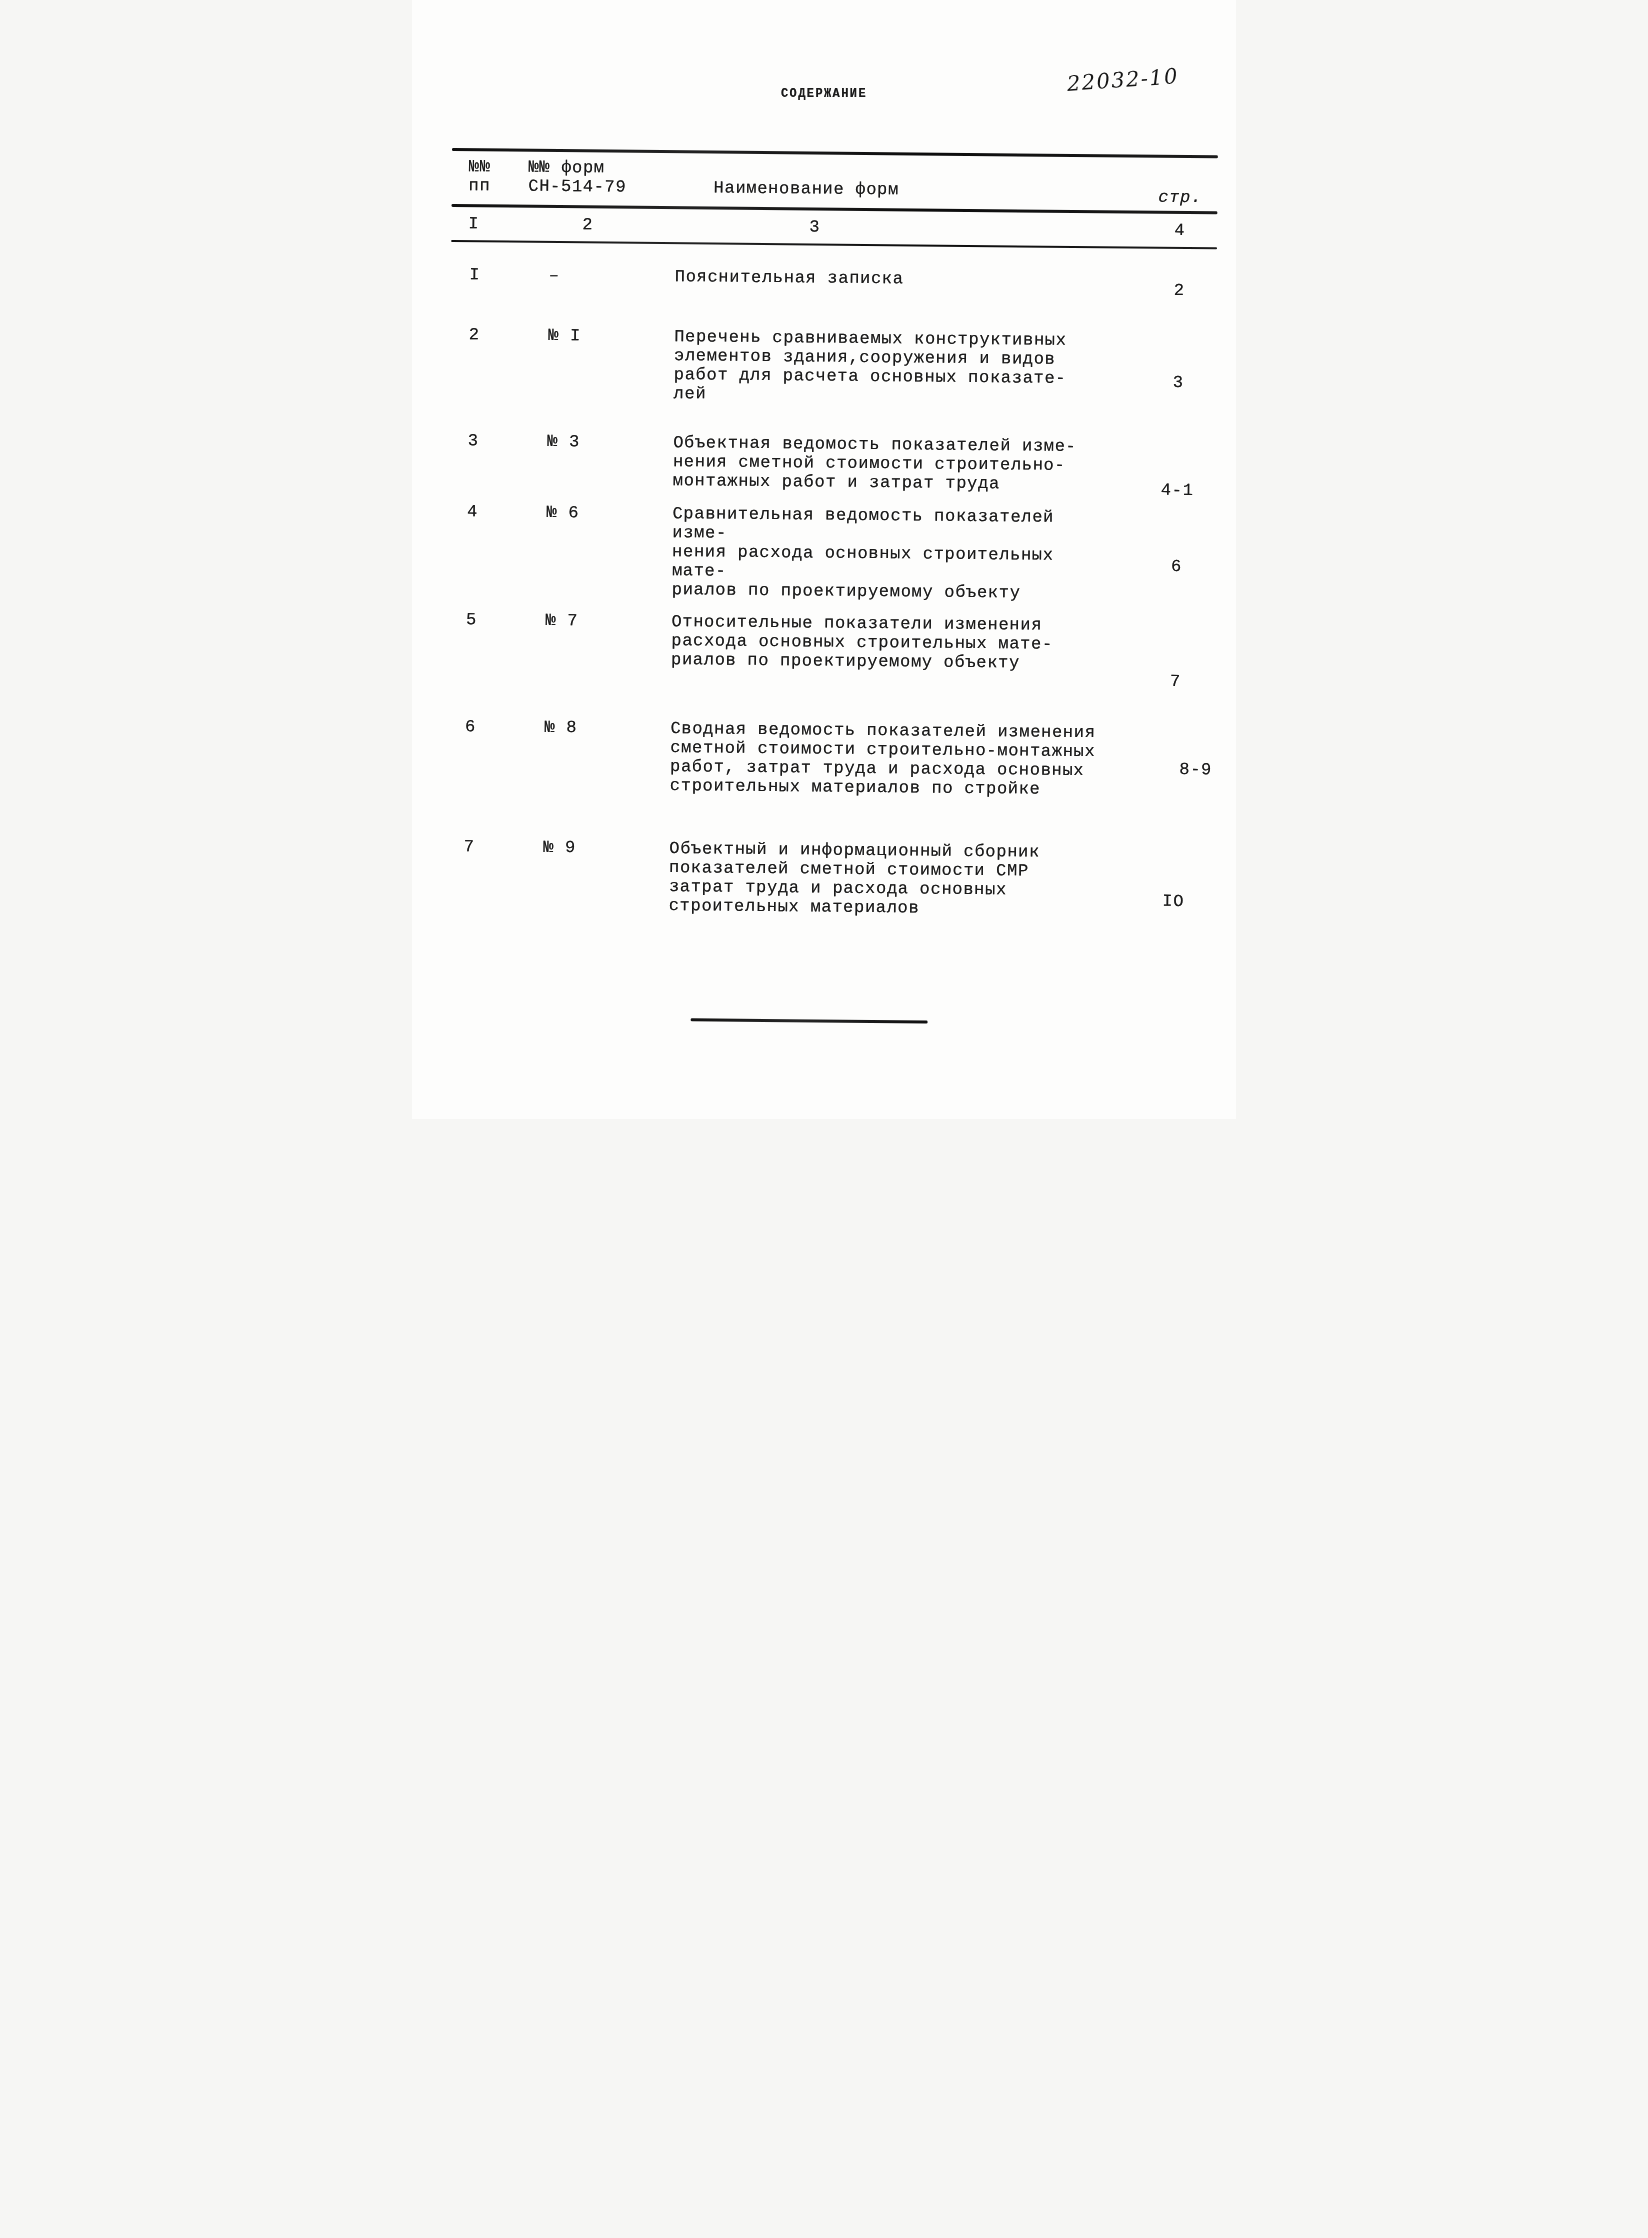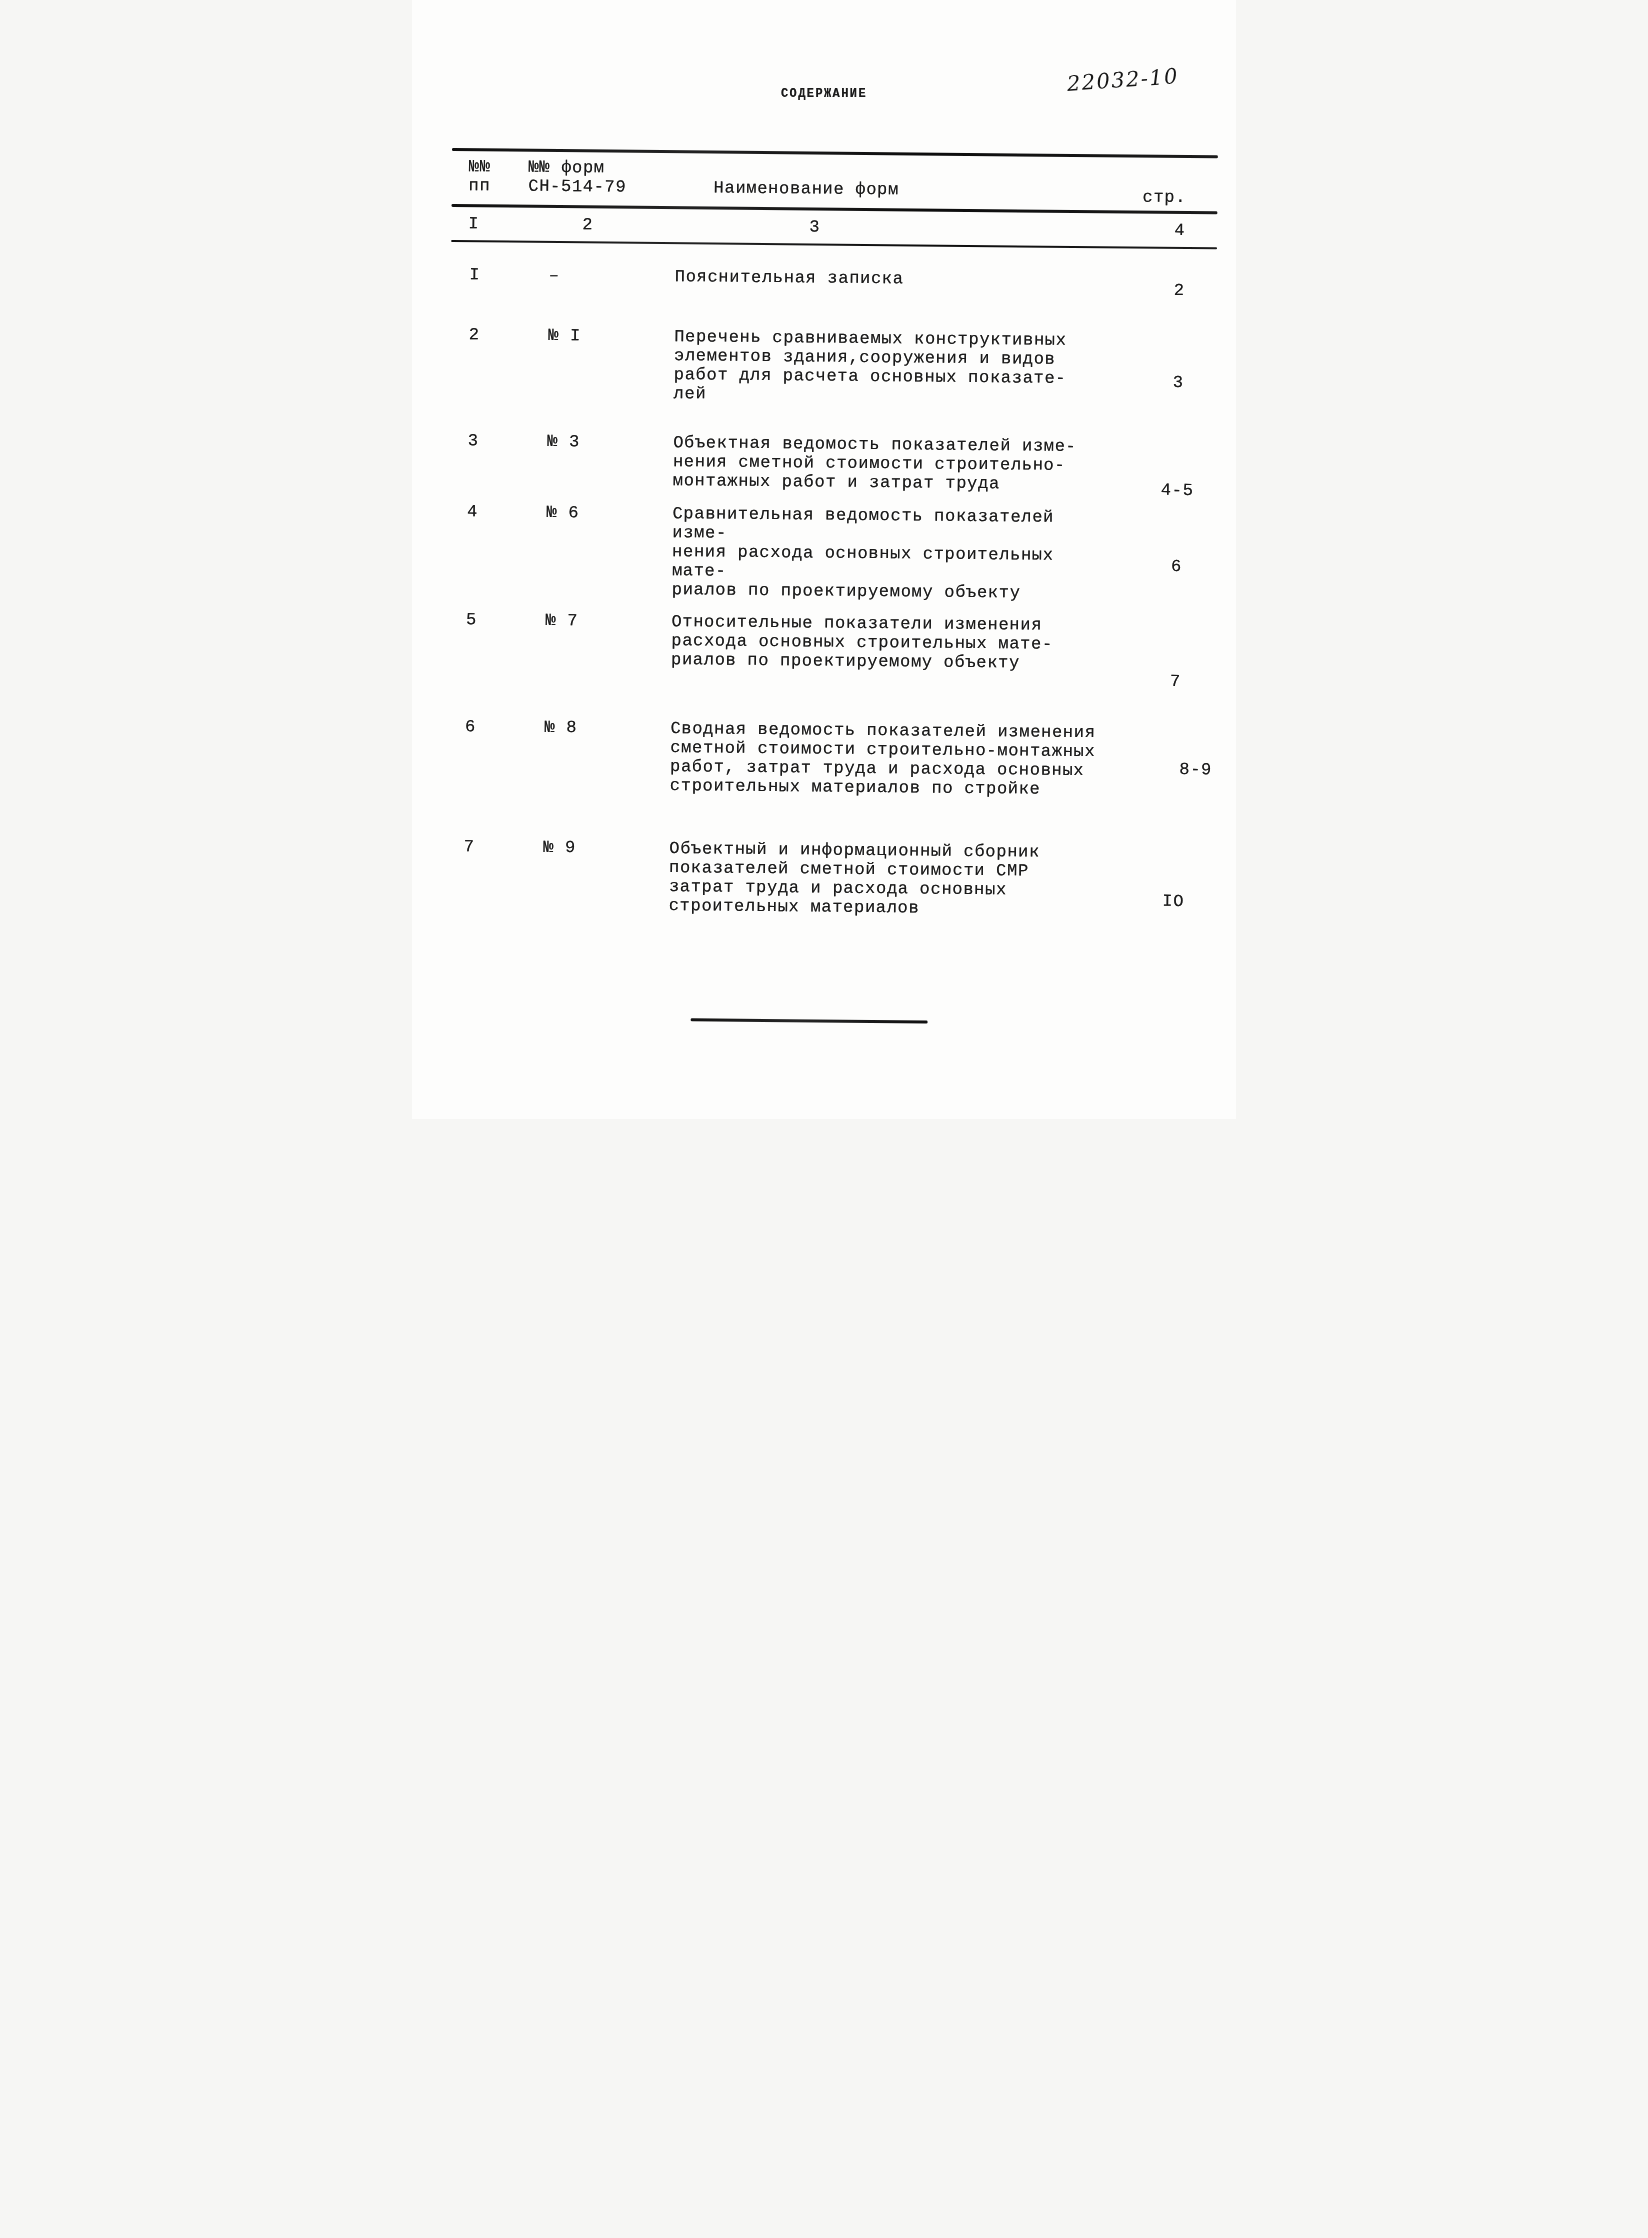--- a/index.html
+++ b/index.html
@@ -35,21 +35,21 @@
   .thead,.colnums,.row{
     display:grid;
     grid-template-columns:71px 146px 447px 102px;
     font-size:17px;line-height:19px;letter-spacing:0.7px;
   }
   .thead{padding-top:6.4px;padding-bottom:4.3px;}
   .thead span{display:block;}
   .h1{padding-left:17px;}
   .h2{padding-left:5.7px;}
   .h3{padding-left:45px;padding-top:19px;}
-  .h4{text-align:left;padding-left:27px;padding-top:24px;}
+  .h4{text-align:center;padding-left:27px;padding-top:24px;font-style:italic;}
   .colnums{padding-top:7px;padding-bottom:6.4px;}
   .n1{padding-left:17px;}
   .n2{padding-left:60px;}
   .n3{padding-left:141px;}
   .n4{text-align:center;padding-left:27px;}
   .row .c1{padding-left:18.5px;}
   .row .c2{padding-left:27px;}
   .row .c3{padding-left:7px;white-space:pre-line;}
   .row .c4{text-align:center;padding-left:27px;}
   .r1{margin-top:23px;}  .r1 .c4{padding-top:8.5px;}
@@ -117,21 +117,21 @@
 лей</div>
       <div class="c4">3</div>
     </div>
 
     <div class="row r3">
       <div class="c1">3</div>
       <div class="c2">№ 3</div>
       <div class="c3">Объектная ведомость показателей изме-
 нения сметной стоимости строительно-
 монтажных работ и затрат труда</div>
-      <div class="c4">4-5</div>
+      <div class="c4">4-1</div>
     </div>
 
     <div class="row r4">
       <div class="c1">4</div>
       <div class="c2">№ 6</div>
       <div class="c3">Сравнительная ведомость показателей изме-
 нения расхода основных строительных мате-
 риалов по проектируемому объекту</div>
       <div class="c4">6</div>
     </div>

